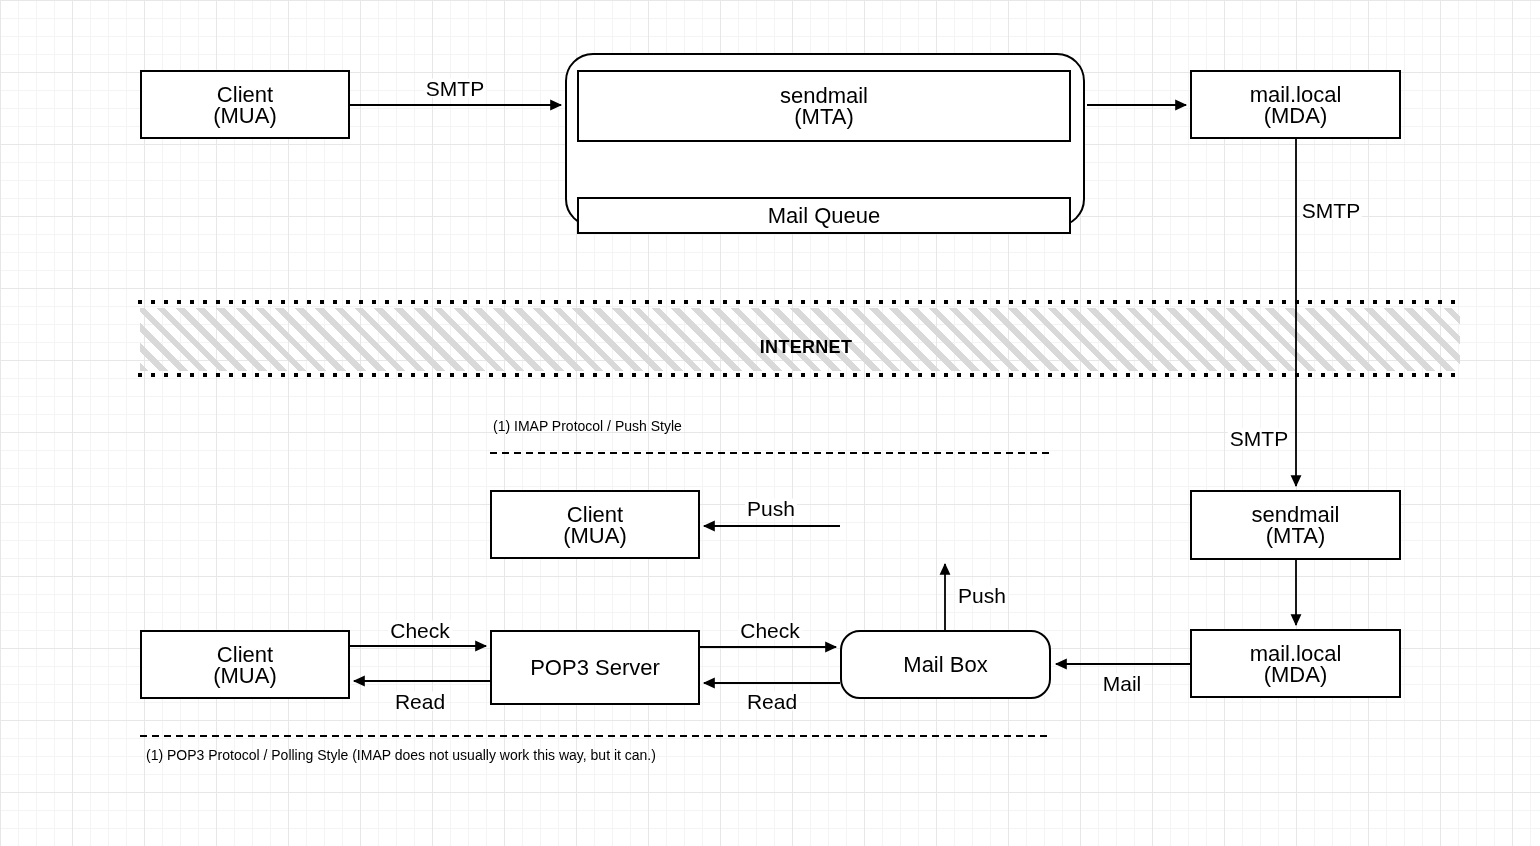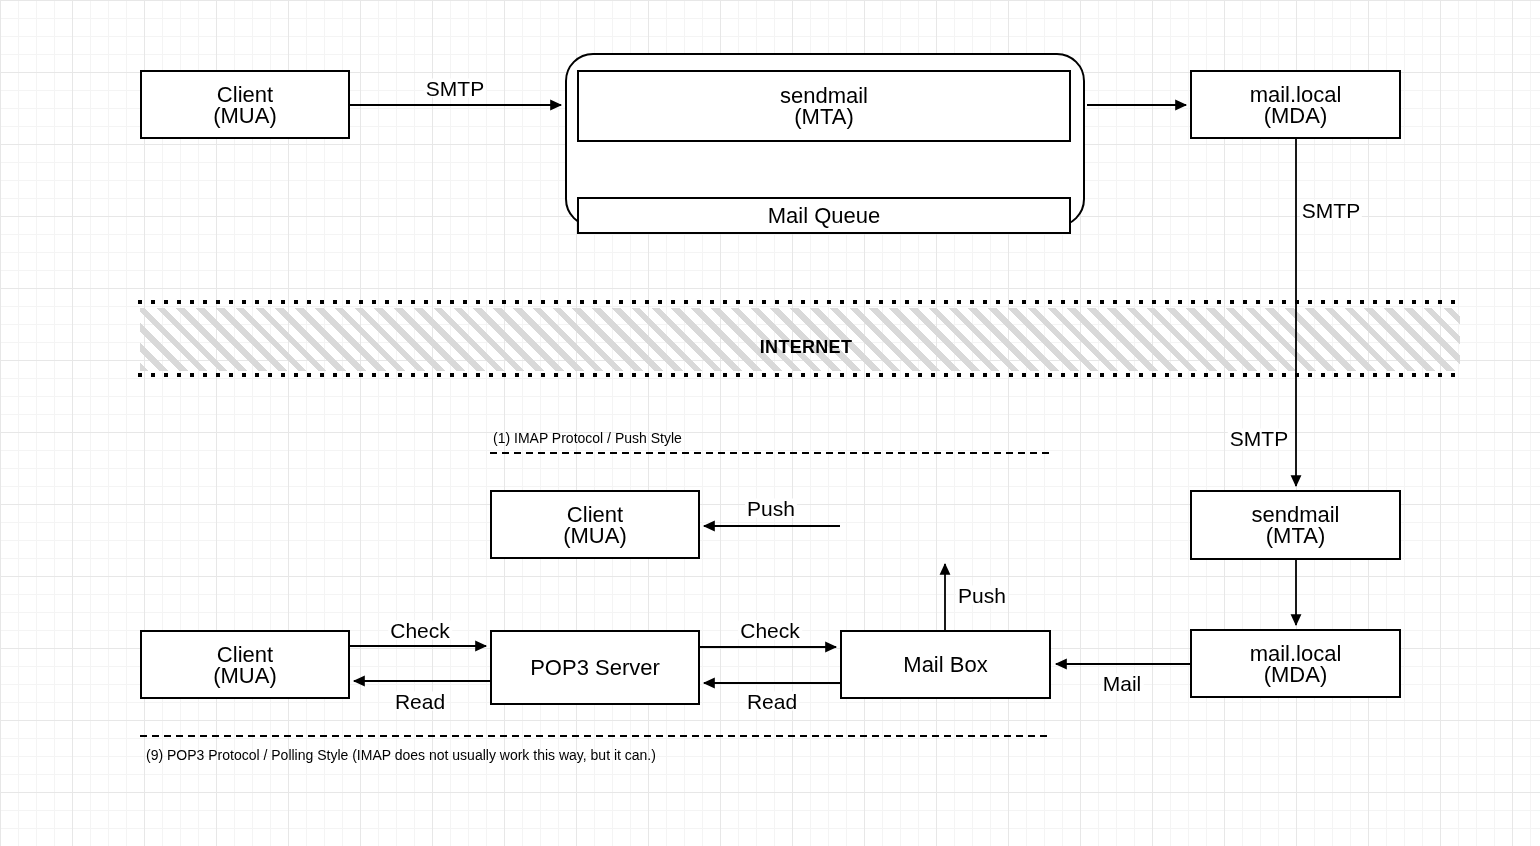--- a/index.html
+++ b/index.html
@@ -99,25 +99,25 @@
 </head>
 <body>
 
 <div class="canvas">
 
   <div class="dotted-line" style="left:138px; top:300px; width:1324px;"></div>
   <div class="hatch"></div>
   <div class="dotted-line" style="left:138px; top:373px; width:1324px;"></div>
   <div class="internet-label">INTERNET</div>
 
-  <div class="section-label" style="left:493px; top:430px;">(1) IMAP Protocol / Push Style</div>
+  <div class="section-label" style="left:493px; top:418px;">(1) IMAP Protocol / Push Style</div>
   <div class="dashed-line" style="left:490px; top:452px; width:562px;"></div>
 
   <div class="dashed-line" style="left:140px; top:735px; width:912px;"></div>
-  <div class="section-label" style="left:146px; top:747px;">(9) POP3 Protocol / Polling Style (IMAP does not usually work this way, but it can.)</div>
+  <div class="section-label" style="left:146px; top:747px;">(1) POP3 Protocol / Polling Style (IMAP does not usually work this way, but it can.)</div>
 
   <svg class="wires" viewBox="0 0 1540 846">
     <defs>
       <marker id="arrow" viewBox="0 0 12 12" refX="10.5" refY="6" markerWidth="13" markerHeight="13" markerUnits="userSpaceOnUse" orient="auto">
         <path d="M0.5,1 L11.5,6 L0.5,11 Z" fill="#000000"></path>
       </marker>
     </defs>
     <g stroke="#000000" stroke-width="1.8" fill="none">
       <line x1="350" y1="105" x2="561" y2="105" marker-end="url(#arrow)"></line>
       <line x1="1087" y1="105" x2="1186" y2="105" marker-end="url(#arrow)"></line>
@@ -148,21 +148,21 @@
 (MDA)</div>
 
   <div class="node" style="left:490px; top:490px; width:210px; height:69px;">Client
 (MUA)</div>
   <div class="node" style="left:1190px; top:490px; width:211px; height:70px;">sendmail
 (MTA)</div>
 
   <div class="node" style="left:140px; top:630px; width:210px; height:69px;">Client
 (MUA)</div>
   <div class="node" style="left:490px; top:630px; width:210px; height:75px;">POP3 Server</div>
-  <div class="node" style="left:840px; top:630px; width:211px; height:69px;">Mail Box</div>
+  <div class="node" style="left:840px; top:630px; width:211px; height:69px;border-radius:20px;">Mail Box</div>
   <div class="node" style="left:1190px; top:629px; width:211px; height:69px;">mail.local
 (MDA)</div>
 
   <span class="edge-label" style="left:455px; top:88px;">SMTP</span>
   <span class="edge-label" style="left:1331px; top:210px;">SMTP</span>
   <span class="edge-label" style="left:1259px; top:438px;">SMTP</span>
   <span class="edge-label" style="left:771px; top:508px;">Push</span>
   <span class="edge-label" style="left:982px; top:595px;">Push</span>
   <span class="edge-label" style="left:420px; top:630px;">Check</span>
   <span class="edge-label" style="left:770px; top:630px;">Check</span>

